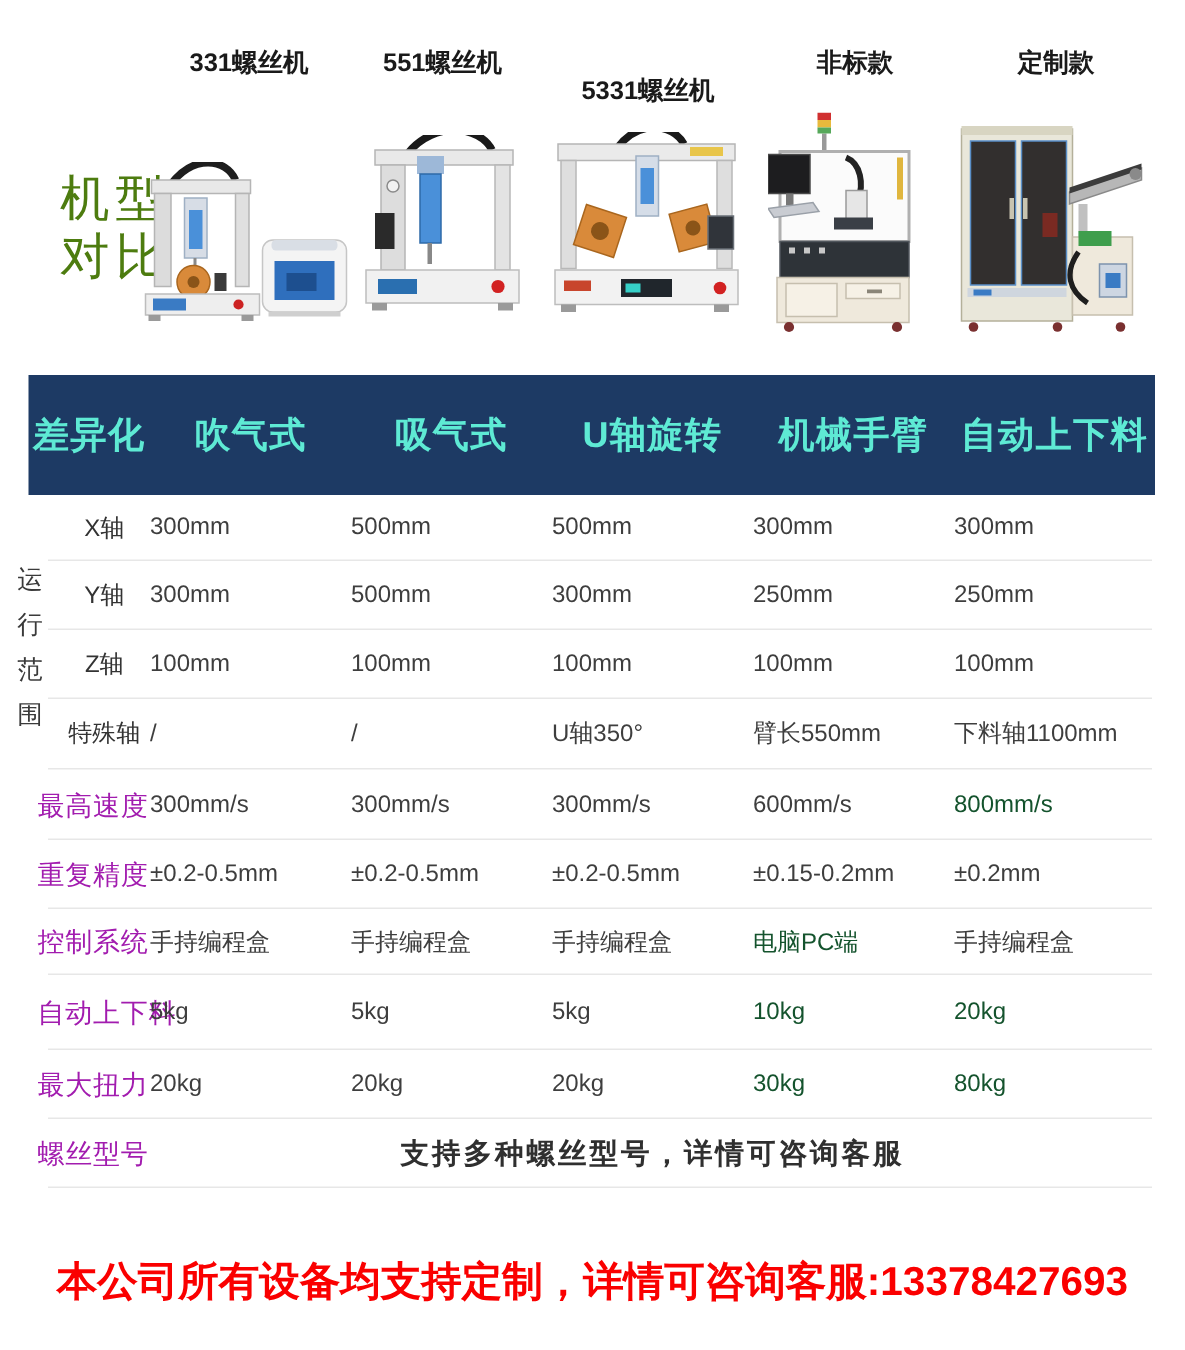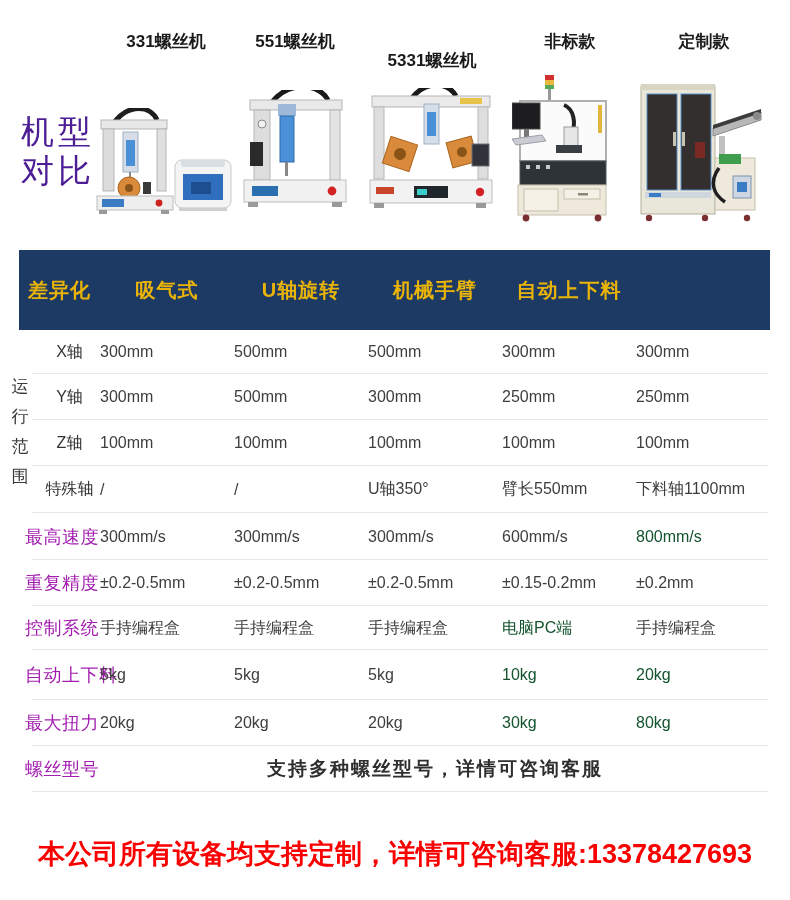--- a/index.html
+++ b/index.html
@@ -4,30 +4,30 @@
 <style>
   * { margin:0; padding:0; box-sizing:border-box; }
   html,body { width:790px; height:900px; background:#ffffff; overflow:hidden;
               font-family:"Liberation Sans","DejaVu Sans",sans-serif; position:relative; }
 
   
   .product-label { position:absolute; top:30px; transform:translateX(-50%);
                    font-size:17px; font-weight:600; color:#1a1a1a; white-space:nowrap; }
 
   
-  .section-label { position:absolute; left:21px; top:112px; color:#4c1d95;
+  .section-label { position:absolute; left:40px; top:112px; color:#4d7c0f;
                    font-size:33px; line-height:39px; letter-spacing:4px; font-weight:400; }
 
   
   .machine { position:absolute; }
 
   
   .cmp-table { position:absolute; left:19px; top:250px; width:751px; }
   .cmp-header { display:flex; height:80px; background:#1d3a64; align-items:center; }
-  .cmp-header .hcell { color:#eab308; font-size:20px; font-weight:bold; text-align:center;
+  .cmp-header .hcell { color:#5eead4; font-size:24px; font-weight:bold; text-align:center;
                        letter-spacing:1px; white-space:nowrap; }
   .hcell.c0 { width:81px; }
   .hcell.cv { width:134px; }
 
   .row { display:flex; position:relative; align-items:center; }
   .row::after { content:""; position:absolute; left:13px; right:2px; bottom:0;
                 height:1px; background:#e7e7e7; }
   .cell { width:134px; font-size:16px; color:#3e3e3e; white-space:nowrap; }
   .cell.red { color:#14532d; }
   .rlabel { width:81px; font-size:18px; color:#a21caf; white-space:nowrap; }
@@ -183,20 +183,21 @@
   <rect x="98" y="92" width="18" height="22" fill="#cdd6e2" stroke="#7d93ad"></rect>
   <rect x="102" y="98" width="10" height="10" fill="#3a7bc4"></rect>
   <circle cx="14" cy="134" r="3.2" fill="#7a3030"></circle>
     <circle cx="70" cy="134" r="3.2" fill="#7a3030"></circle>
     <circle cx="112" cy="134" r="3.2" fill="#7a3030"></circle>
 </svg>
 
 <div class="cmp-table">
   <div class="cmp-header" id="table-header">
       <div class="hcell c0">差异化</div>
+      <div class="hcell cv">吹气式</div>
       <div class="hcell cv">吸气式</div>
       <div class="hcell cv">U轴旋转</div>
       <div class="hcell cv">机械手臂</div>
       <div class="hcell cv">自动上下料</div>
     </div>
 
   <div class="range-wrap">
     <div class="vlabel" id="range-vlabel">
         <div>运</div>
         <div>行</div>

